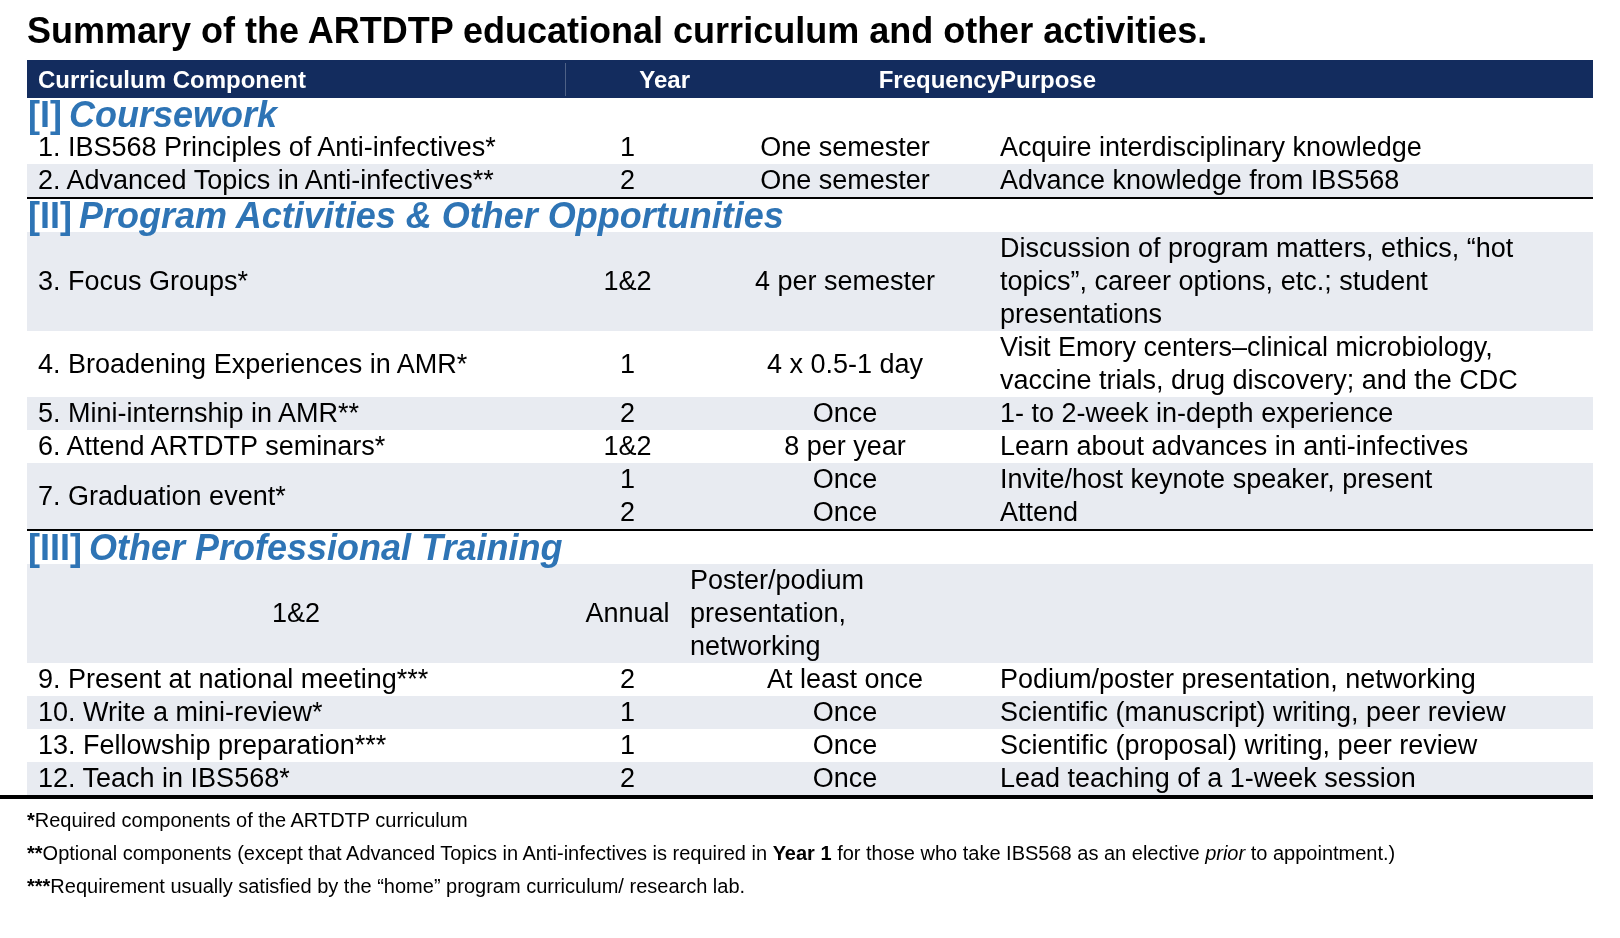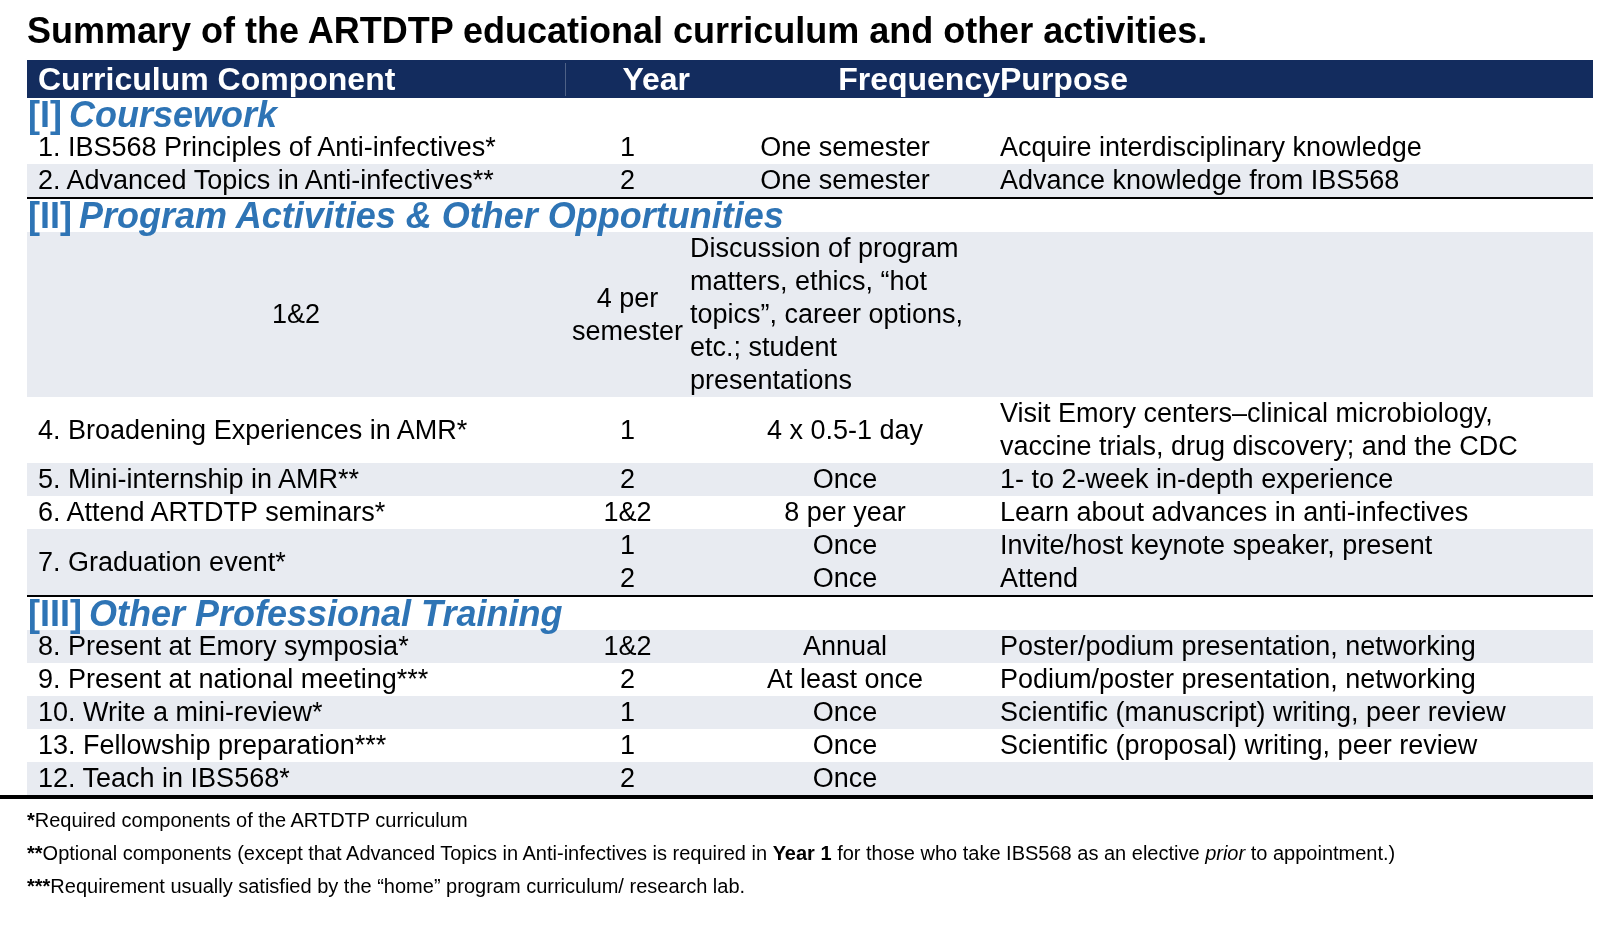--- a/index.html
+++ b/index.html
@@ -18,21 +18,21 @@
     margin:12px 0 10px 27px;
     font-size:36px;font-weight:bold;line-height:38px;
   }
   .table{
     margin-left:27px;width:1566px;
     font-size:27px;line-height:33px;
   }
   .header-row{
     display:grid;grid-template-columns:538px 125px 310px 1fr;
     background:var(--navy);color:#fff;font-weight:bold;
-    height:38px;align-items:center;font-size:32px;
+    height:38px;align-items:center;font-size:24px;
   }
   .h-comp{padding-left:11px;}
   .h-year,.h-freq{text-align:right;}
   .h-year{box-shadow:inset 1px 0 0 rgba(255,255,255,.25);}
   .section-row{
     color:var(--blue);font-weight:bold;min-height:33px;
     padding-left:1px;font-size:36px;
   }
   .sec-name{font-style:italic;margin-left:7px;}
   .row{
@@ -78,20 +78,21 @@
       </div>
       <div class="row shade">
         <div class="cell c-comp">2. Advanced Topics in Anti-infectives**</div>
         <div class="cell c-year">2</div>
         <div class="cell c-freq">One semester</div>
         <div class="cell c-purp">Advance knowledge from IBS568</div>
       </div>
       <div class="divider"></div>
       <div class="section-row"><span class="sec-bracket">[II]</span><span class="sec-name">Program Activities &amp; Other Opportunities</span></div>
       <div class="row shade">
+        <div class="cell c-comp">3. Focus Groups*</div>
         <div class="cell c-year">1&amp;2</div>
         <div class="cell c-freq">4 per semester</div>
         <div class="cell c-purp">Discussion of program matters, ethics, “hot topics”, career options, etc.; student presentations</div>
       </div>
       <div class="row">
         <div class="cell c-comp">4. Broadening Experiences in AMR*</div>
         <div class="cell c-year">1</div>
         <div class="cell c-freq">4 x 0.5-1 day</div>
         <div class="cell c-purp">Visit Emory centers–clinical microbiology, vaccine trials, drug discovery; and the CDC</div>
       </div>
@@ -124,21 +125,20 @@
         <div class="cell c-purp">
           <div class="stack">
             <div>Invite/host keynote speaker, present</div>
             <div>Attend</div>
           </div>
         </div>
       </div>
       <div class="divider"></div>
       <div class="section-row"><span class="sec-bracket">[III]</span><span class="sec-name">Other Professional Training</span></div>
       <div class="row shade">
-        <div class="cell c-comp">8. Present at Emory symposia*</div>
         <div class="cell c-year">1&amp;2</div>
         <div class="cell c-freq">Annual</div>
         <div class="cell c-purp">Poster/podium presentation, networking</div>
       </div>
       <div class="row">
         <div class="cell c-comp">9. Present at national meeting***</div>
         <div class="cell c-year">2</div>
         <div class="cell c-freq">At least once</div>
         <div class="cell c-purp">Podium/poster presentation, networking</div>
       </div>
@@ -151,20 +151,21 @@
       <div class="row">
         <div class="cell c-comp">13. Fellowship preparation***</div>
         <div class="cell c-year">1</div>
         <div class="cell c-freq">Once</div>
         <div class="cell c-purp">Scientific (proposal) writing, peer review</div>
       </div>
       <div class="row shade">
         <div class="cell c-comp">12. Teach in IBS568*</div>
         <div class="cell c-year">2</div>
         <div class="cell c-freq">Once</div>
+        <div class="cell c-purp">Lead teaching of a 1-week session</div>
       </div>
     </div>
 </div>
 
 <div class="bottom-rule"></div>
 
 <div class="footnotes" id="footnotes">
     <div class="footnote"><span class="fb">*</span><span>Required components of the ARTDTP curriculum</span></div>
     <div class="footnote"><span class="fb">**</span><span>Optional components (except that Advanced Topics in Anti-infectives is required in </span><span class="fb">Year 1</span><span> for those who take IBS568 as an elective </span><span class="fi">prior</span><span> to appointment.)</span></div>
     <div class="footnote"><span class="fb">***</span><span>Requirement usually satisfied by the “home” program curriculum/ research lab.</span></div>

